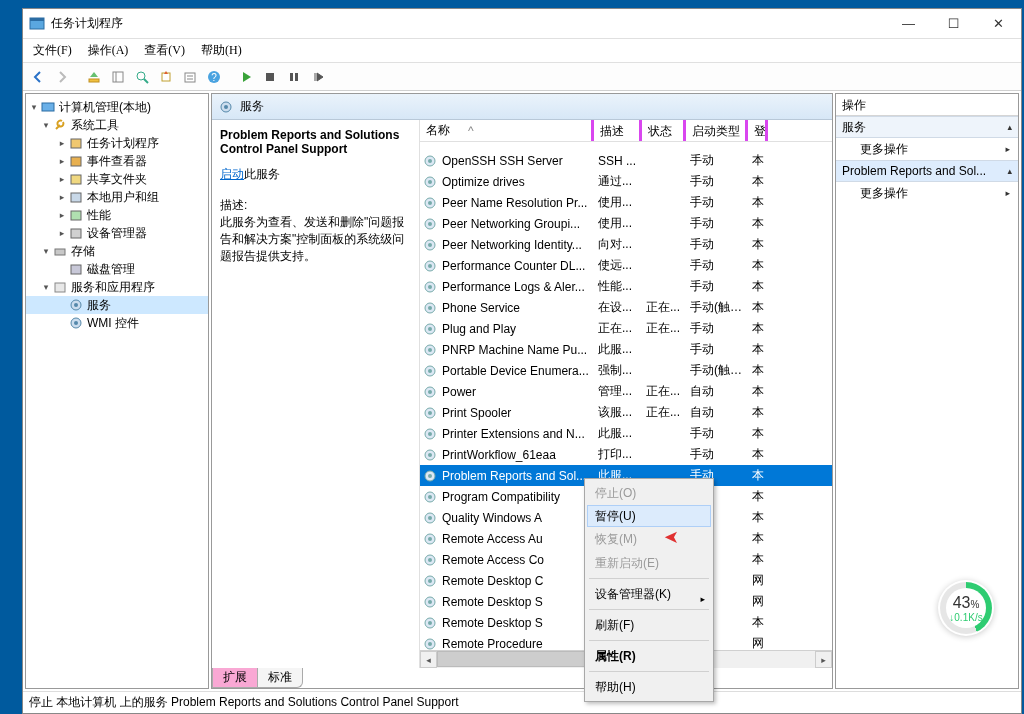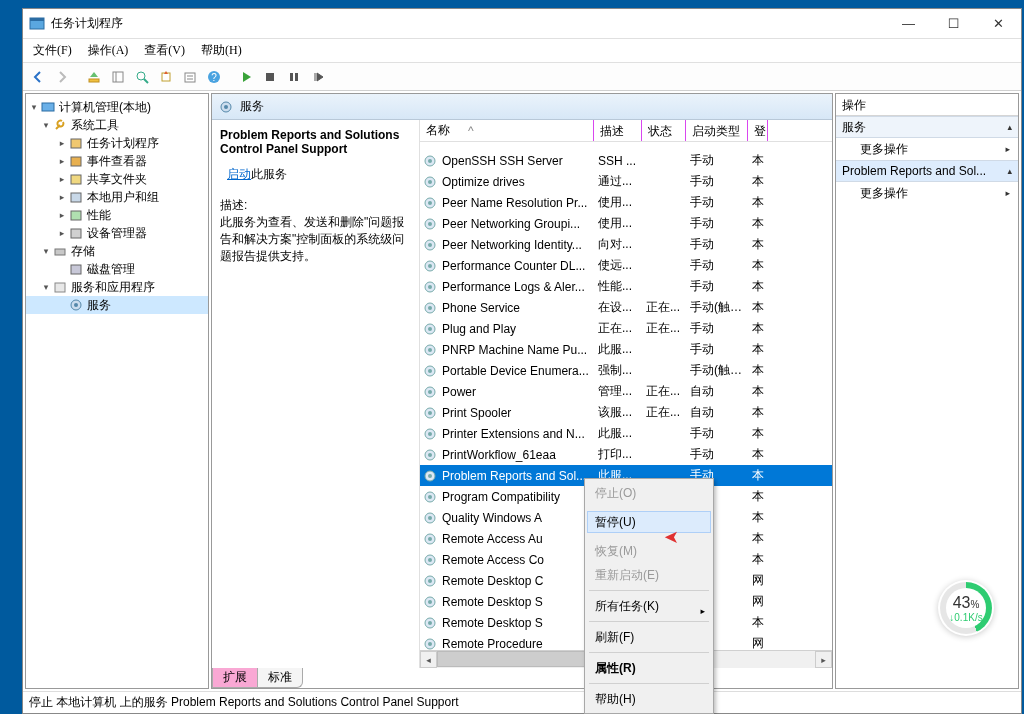--- a/index.html
+++ b/index.html
@@ -21,25 +21,25 @@
 .tree-row { display:flex; align-items:center; height:18px; white-space:nowrap; }
 .tree-row .chevron { width:12px; text-align:center; color:#555; font-size:9px; }
 .tree-row .ticon { width:16px; height:16px; display:inline-flex; align-items:center; justify-content:center; margin-right:3px; }
 .tree-sel { background:#cde8ff; }
 .center-panel { flex:1; margin:2px 2px 2px 0; display:flex; flex-direction:column; }
 .center-head { height:26px; background:linear-gradient(#eaf3fb,#d7e7f7); border-bottom:1px solid #b8c8d8; display:flex; align-items:center; padding-left:6px; font-size:12px; }
 .center-head .gear { margin-right:6px; }
 .center-body { flex:1; display:flex; min-height:0; }
 .detail-col { width:208px; border-right:1px solid #e0e0e0; padding:8px 8px; font-size:12px; overflow:hidden; }
 .detail-col .svc-name { font-weight:bold; margin-bottom:10px; }
-.detail-col a { color:#0066cc; text-decoration:underline;margin-left:7px; }
+.detail-col a { color:#0066cc; text-decoration:underline; }
 .detail-col .desc-lbl { margin-top:14px; }
 .list-col { flex:1; display:flex; flex-direction:column; min-height:0; }
 .list-head { height:22px; display:flex; background:#fff; border-bottom:1px solid #e0e0e0; font-size:12px; }
-.list-head div { padding:3px 6px; border-right:1px solid #d946ef; white-space:nowrap; overflow:hidden; }
+.list-head div { padding:3px 6px; border-right:3px solid #d946ef; white-space:nowrap; overflow:hidden; }
 .col-name  { width:174px; display:flex; align-items:center; gap:18px;}
 .col-desc  { width:48px; }
 .col-state { width:44px; }
 .col-start { width:62px; }
 .col-log   { width:20px; }
 .list-body { flex:1; overflow:hidden; font-size:12px; position:relative;margin-top:8px; }
 .list-row { height:21px; display:flex; align-items:center; white-space:nowrap; }
 .list-row .cell { overflow:hidden; text-overflow:ellipsis; padding:0 4px; }
 .list-row .svc-ico { width:16px; display:inline-flex; align-items:center; justify-content:center; margin-left:2px; }
 .row-sel { background:#0078d7; color:#fff; }
@@ -55,21 +55,21 @@
 .actions-head { height:22px; background:#fff; border-bottom:1px solid #d5d5d5; padding:3px 6px;}
 .actions-grp { height:22px; background:#eef4fb; border-top:1px solid #d0dae6; border-bottom:1px solid #d0dae6; display:flex; align-items:center; padding:0 6px; justify-content:space-between; }
 .actions-grp .tri { font-size:9px; color:#333; }
 .actions-item { height:22px; display:flex; align-items:center; padding-left:24px; position:relative;}
 .actions-item::before { content:"▸"; position:absolute; right:8px; font-size:9px; color:#333; }
 .actions-sel { background:#ddecfd; }
 .statusbar { height:22px; background:#fff; font-size:12px; padding:2px 6px; border-top:1px solid #ddd; white-space:nowrap; overflow:hidden;}
 .ctx-menu { position:absolute; width:130px; background:#f0f0f0; border:1px solid #a8a8a8; box-shadow:2px 2px 4px rgba(0,0,0,.25); font-size:12px; padding:2px; z-index:50; }
 .ctx-item { height:24px; display:flex; align-items:center; padding:0 10px 0 8px; position:relative;}
 .ctx-item.disabled { color:#9a9a9a; }
-.ctx-item.highlight { background:#dcebfc; border:1px solid #aecff7; padding:0 9px 0 7px; height:22px; margin:6px 0;}
+.ctx-item.highlight { background:#dcebfc; border:1px solid #aecff7; padding:0 9px 0 7px; height:22px; margin:0 0;}
 .ctx-sep { height:1px; background:#d0d0d0; margin:3px 2px; }
 .ctx-item .sub::after { content:"▸"; position:absolute; right:6px; font-size:9px; }
 .gauge { position:absolute; right:30px; bottom:78px; width:56px; height:56px; border-radius:50%; background:#fff; display:flex; align-items:center; justify-content:center; flex-direction:column; box-shadow:0 1px 6px rgba(0,0,0,.2); font-size:10px; color:#444; }
 .gauge .ring { position:absolute; inset:2px; border-radius:50%; background:conic-gradient(#2ecc71 0 155deg, #e6e6e6 155deg 360deg); }
 .gauge .inner { position:absolute; inset:8px; border-radius:50%; background:#fff; display:flex; flex-direction:column; align-items:center; justify-content:center;}
 .arrow-anno { position:absolute; font-size:18px; color:#e03131; z-index:60; transform:scaleX(-1);}
 svg { display:block; }
 </style>
 </head>
 <body>
@@ -279,20 +279,29 @@
       <div id="svcapps-list">
           <div class="tree-row tree-sel" style="padding-left:42px">
             <span class="ticon">
               <svg width="14" height="14">
                 <circle cx="7" cy="7" r="5" fill="#cde" stroke="#58a"></circle>
                 <circle cx="7" cy="7" r="2" fill="#58a"></circle>
               </svg>
             </span>
             <span>服务</span>
           </div>
+          <div class="tree-row" style="padding-left:42px">
+            <span class="ticon">
+              <svg width="14" height="14">
+                <circle cx="7" cy="7" r="5" fill="#cde" stroke="#58a"></circle>
+                <circle cx="7" cy="7" r="2" fill="#58a"></circle>
+              </svg>
+            </span>
+            <span>WMI 控件</span>
+          </div>
         </div>
     </div>
 
     <div class="panel center-panel">
       <div class="center-head">
         <span class="gear">
             <svg width="16" height="16">
               <circle cx="8" cy="8" r="5" fill="#cde" stroke="#58a"></circle>
               <circle cx="8" cy="8" r="2" fill="#58a"></circle>
             </svg>
@@ -664,21 +673,21 @@
   <div class="statusbar">停止 本地计算机 上的服务 Problem Reports and Solutions Control Panel Support</div>
 </div>
 
 <div class="ctx-menu" style="left:584px; top:478px">
   <div class="ctx-item disabled">停止(O)</div>
   <div class="ctx-item highlight">暂停(U)</div>
   <div class="ctx-item disabled">恢复(M)</div>
   <div class="ctx-item disabled">重新启动(E)</div>
   <div class="ctx-sep"></div>
   <div class="ctx-item">
-      <span>所有任务(K)</span>
+      <span>设备管理器(K)</span>
       <span class="sub"></span>
     </div>
   <div class="ctx-sep"></div>
   <div class="ctx-item">刷新(F)</div>
   <div class="ctx-sep"></div>
   <div class="ctx-item">
       <b>属性(R)</b>
     </div>
   <div class="ctx-sep"></div>
   <div class="ctx-item">帮助(H)</div>

